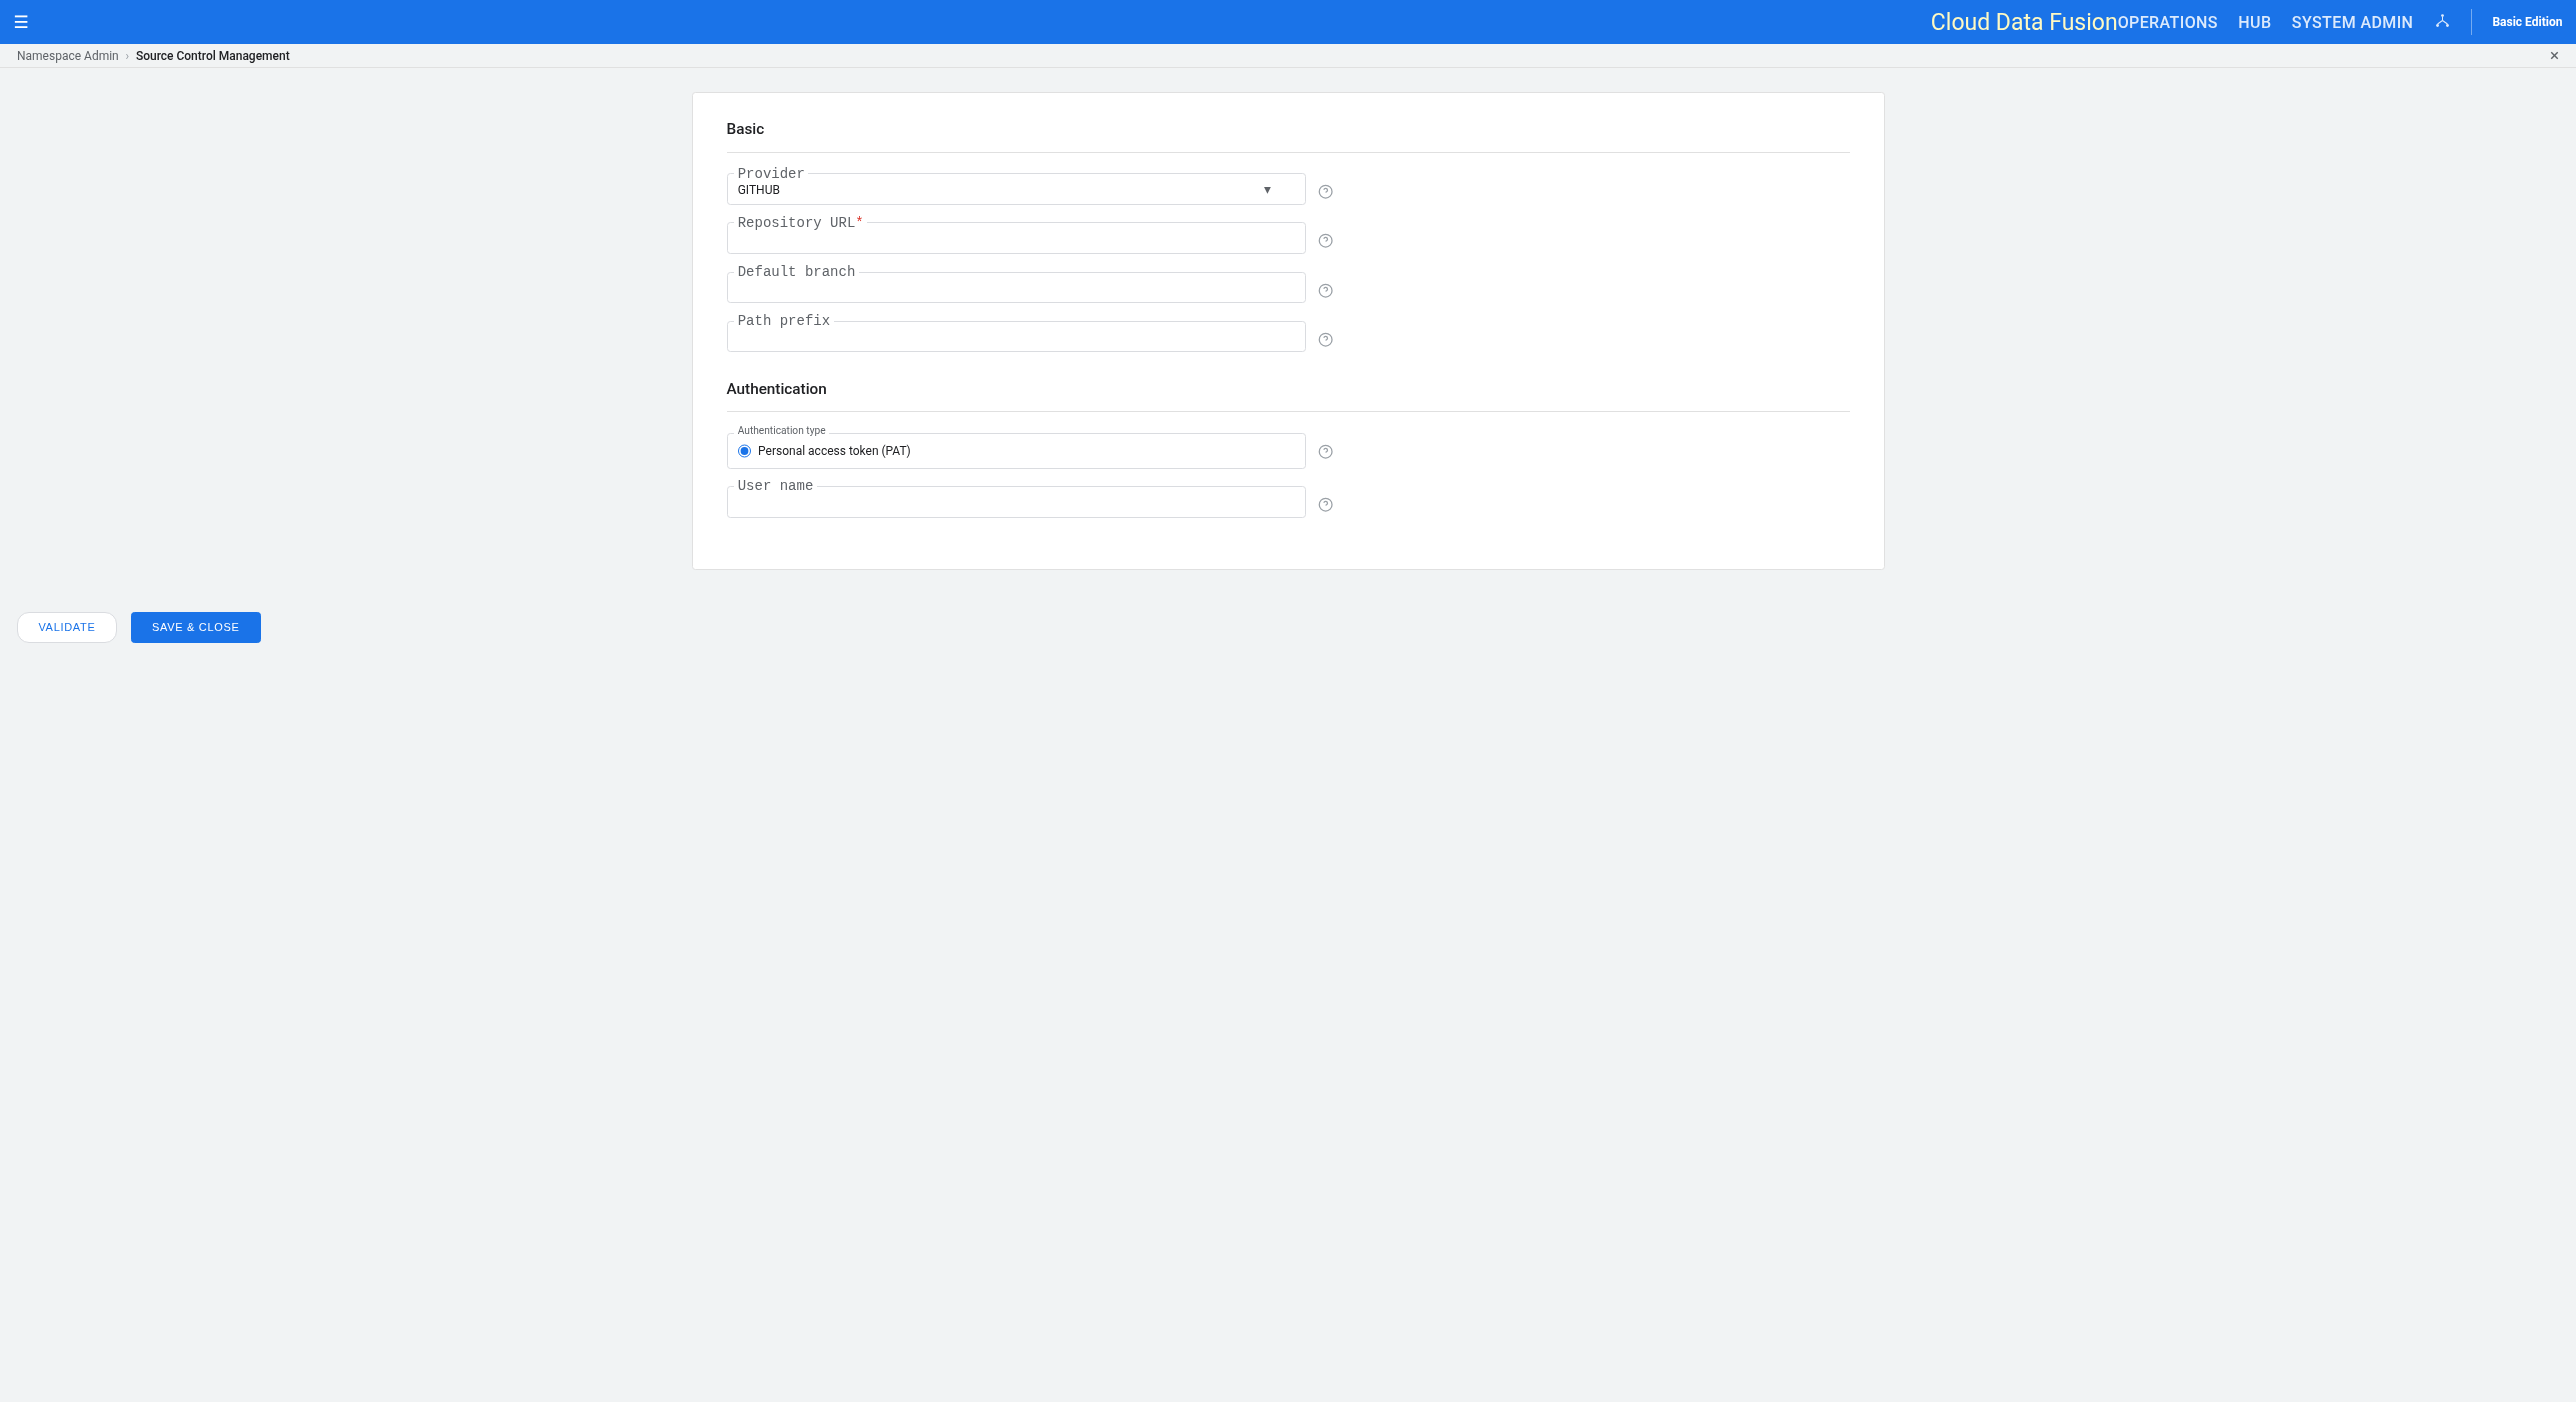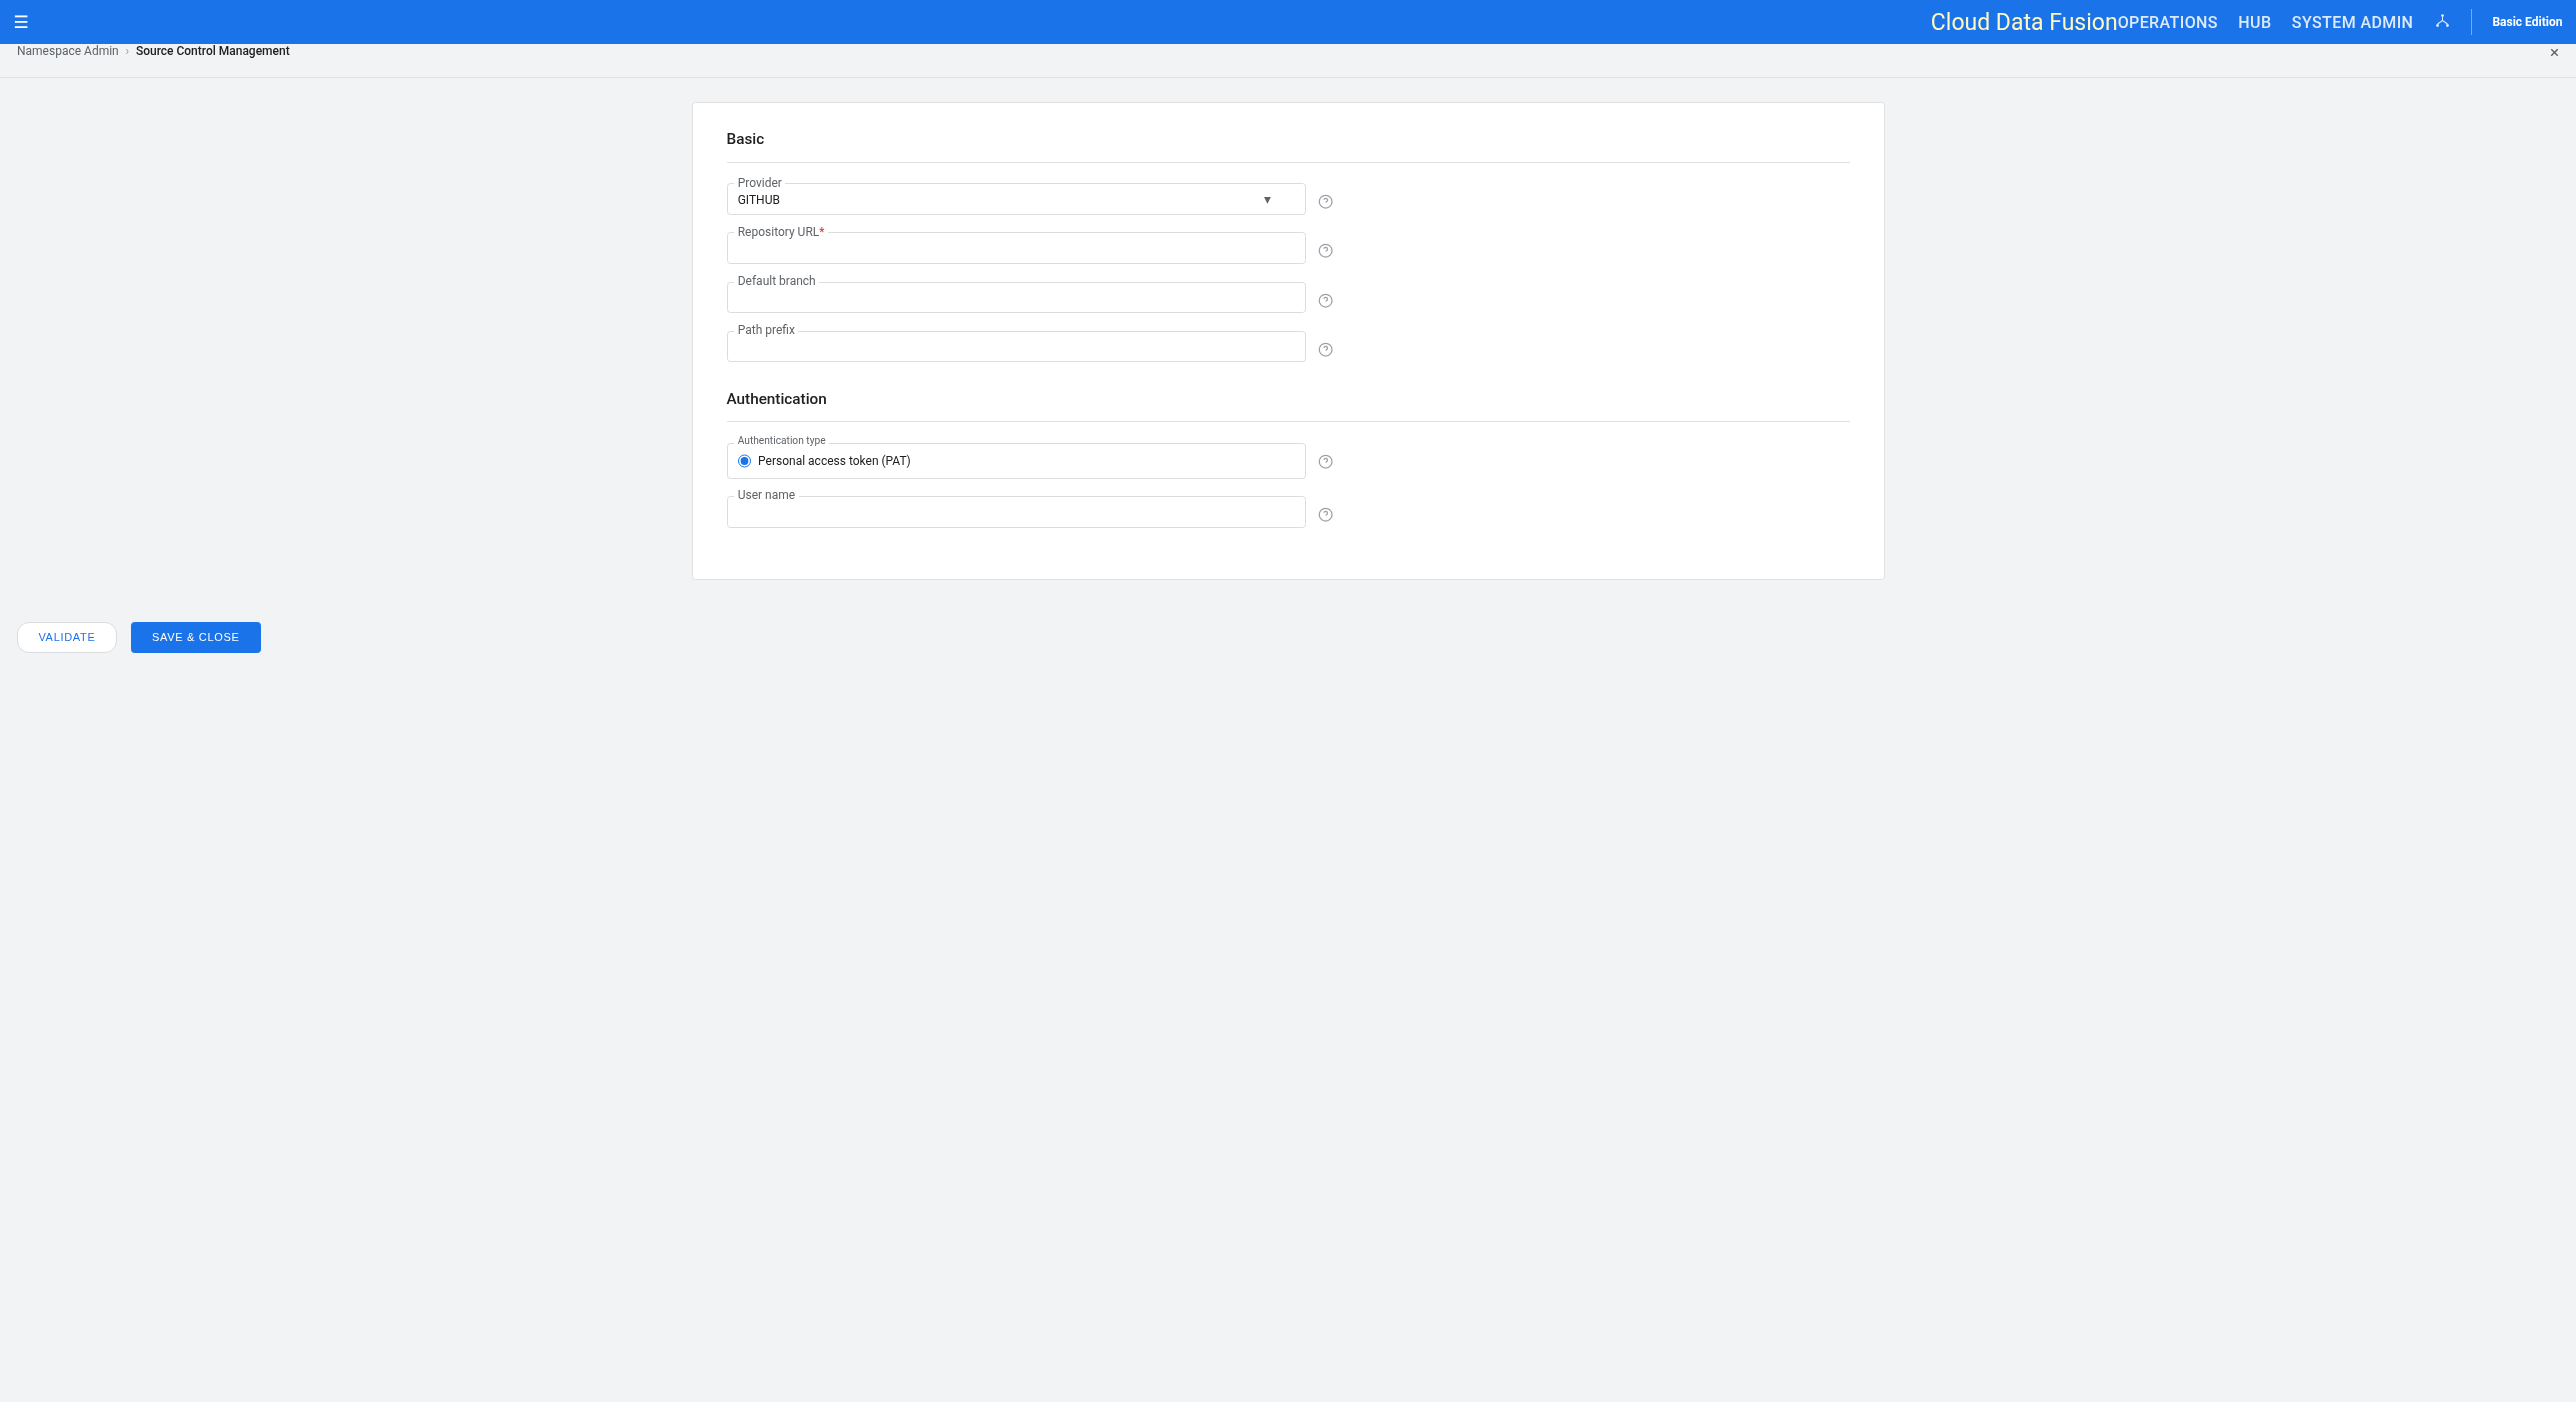--- a/index.html
+++ b/index.html
@@ -58,23 +58,23 @@
       line-height: 1.2;
     }
     .nav-edition .edition-label {
       font-weight: 700;
       display: block;
     }
 
     
     .breadcrumb-bar {
       background: #f1f3f4;
-      height: 34px;
-      display: flex;
-      align-items: flex-start;
+      height: 24px;
+      display: flex;
+      align-items: center;
       padding: 0 17px;
       border-bottom: 0.9px solid #e0e0e0;
     }
     .breadcrumb {
       display: flex;
       align-items: center;
       font-size: 12px;
       color: #5f6368;
     }
     .breadcrumb-link {
@@ -143,23 +143,24 @@
       border-radius: 3.4px;
       padding: 6.8px 34px 6.8px 10.2px;
       background: white;
     }
     .field-label {
       position: absolute;
       top: -7.7px;
       left: 6.8px;
       background: white;
       padding: 0 3.4px;
-      font-size: 12px;
+      font-size: 14px;
       color: #5f6368;
       line-height: 1;
+      font-family: Liberation Mono, monospace;
     }
     .field-label .required {
       color: #d93025;
     }
     .field-input {
       width: 100%;
       border: none;
       outline: none;
       font-size: 12px;
       color: #202124;

